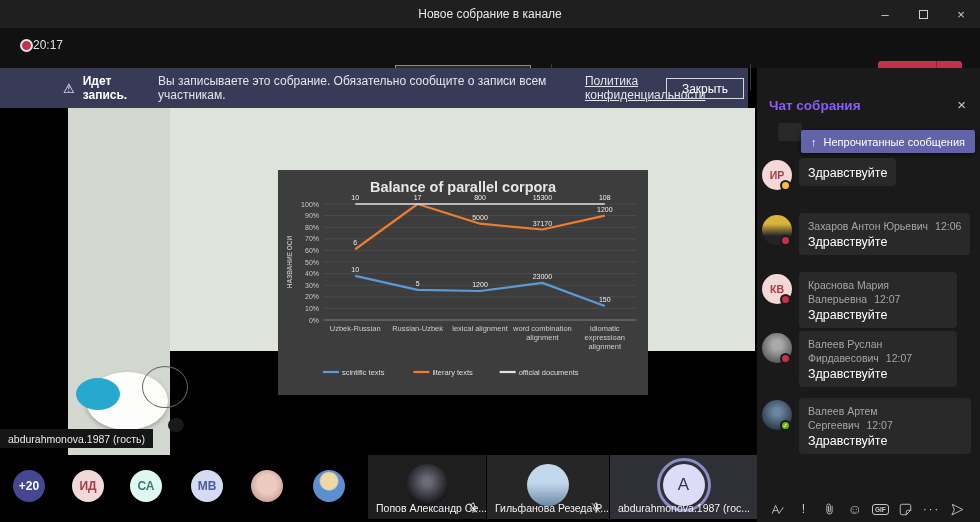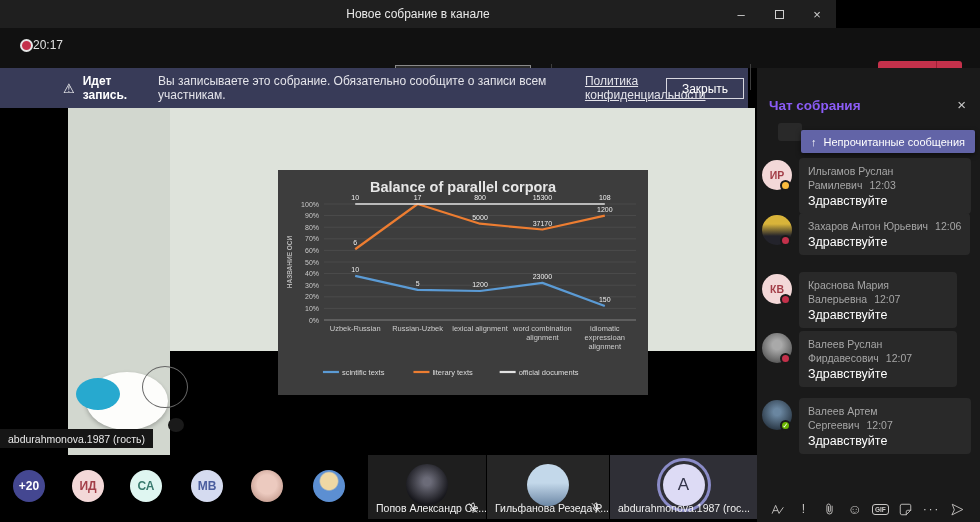--- a/index.html
+++ b/index.html
@@ -2,21 +2,21 @@
 <html><head>
 <meta charset="utf-8">
 <style>
   * { margin:0; padding:0; box-sizing:border-box; }
   html,body { background:#000; }
   #app {
     position:relative; width:980px; height:522px; overflow:hidden;
     font-family:"Liberation Sans", sans-serif; background:#000; color:#fff;
   }
   
-  .titlebar { position:absolute; left:0; top:0; width:836px; height:28px; background:#1f1f1f; }
+  .titlebar { position:absolute; left:0; top:0; width:980px; height:28px; background:#1f1f1f; }
   .titlebar .title { position:absolute; left:0; right:0; top:7px; text-align:center; font-size:12px; color:#e8e8e8; }
   .wincontrols { position:absolute; right:0; top:0; height:28px; display:flex; }
   .winbtn { width:38px; height:28px; display:flex; align-items:center; justify-content:center; color:#cfcfcf; font-size:13px; }
   .maxbox { width:9px; height:9px; border:1px solid #cfcfcf; }
   
   .toolbar { position:absolute; left:0; top:28px; width:980px; height:40px; background:#111; }
   .rec-wrap { position:absolute; left:20px; top:10px; display:flex; align-items:center; gap:0; }
   .rec-dot { width:13px; height:13px; border-radius:50%; background:#c4314b; border:2px solid #e6e6e6; }
   .timer { font-size:12px; color:#e0e0e0; }
   .req-btn { position:absolute; left:395px; top:37px; width:136px; height:24px; background:#2b2b2b; border:1px solid #8a8a8a;
@@ -313,21 +313,21 @@
 
     <div class="msg-stub"></div>
     <div class="unread-pill">
       <span>↑</span>
       <span>Непрочитанные сообщения</span>
     </div>
 
     <div class="msg" style="top:90px">
       <div class="msg-av" style="background:#f3d8d8; color:#a33e48;">ИР</div>
       <div class="badge" style="background:#fbbc3e;"></div>
-      <div class="bubble"><div class="msg-meta"><span>Ильгамов Руслан Рамилевич</span><span class="msg-time">12:03</span></div>
+      <div class="bubble">
         <div class="msg-text">Здравствуйте</div></div>
     </div>
 
     <div class="msg" style="top:145px">
       <div class="msg-av art-zakharov"></div>
       <div class="badge" style="background:#c4314b;"></div>
       <div class="bubble"><div class="msg-meta"><span>Захаров Антон Юрьевич</span><span class="msg-time">12:06</span></div>
         <div class="msg-text">Здравствуйте</div></div>
     </div>
 

